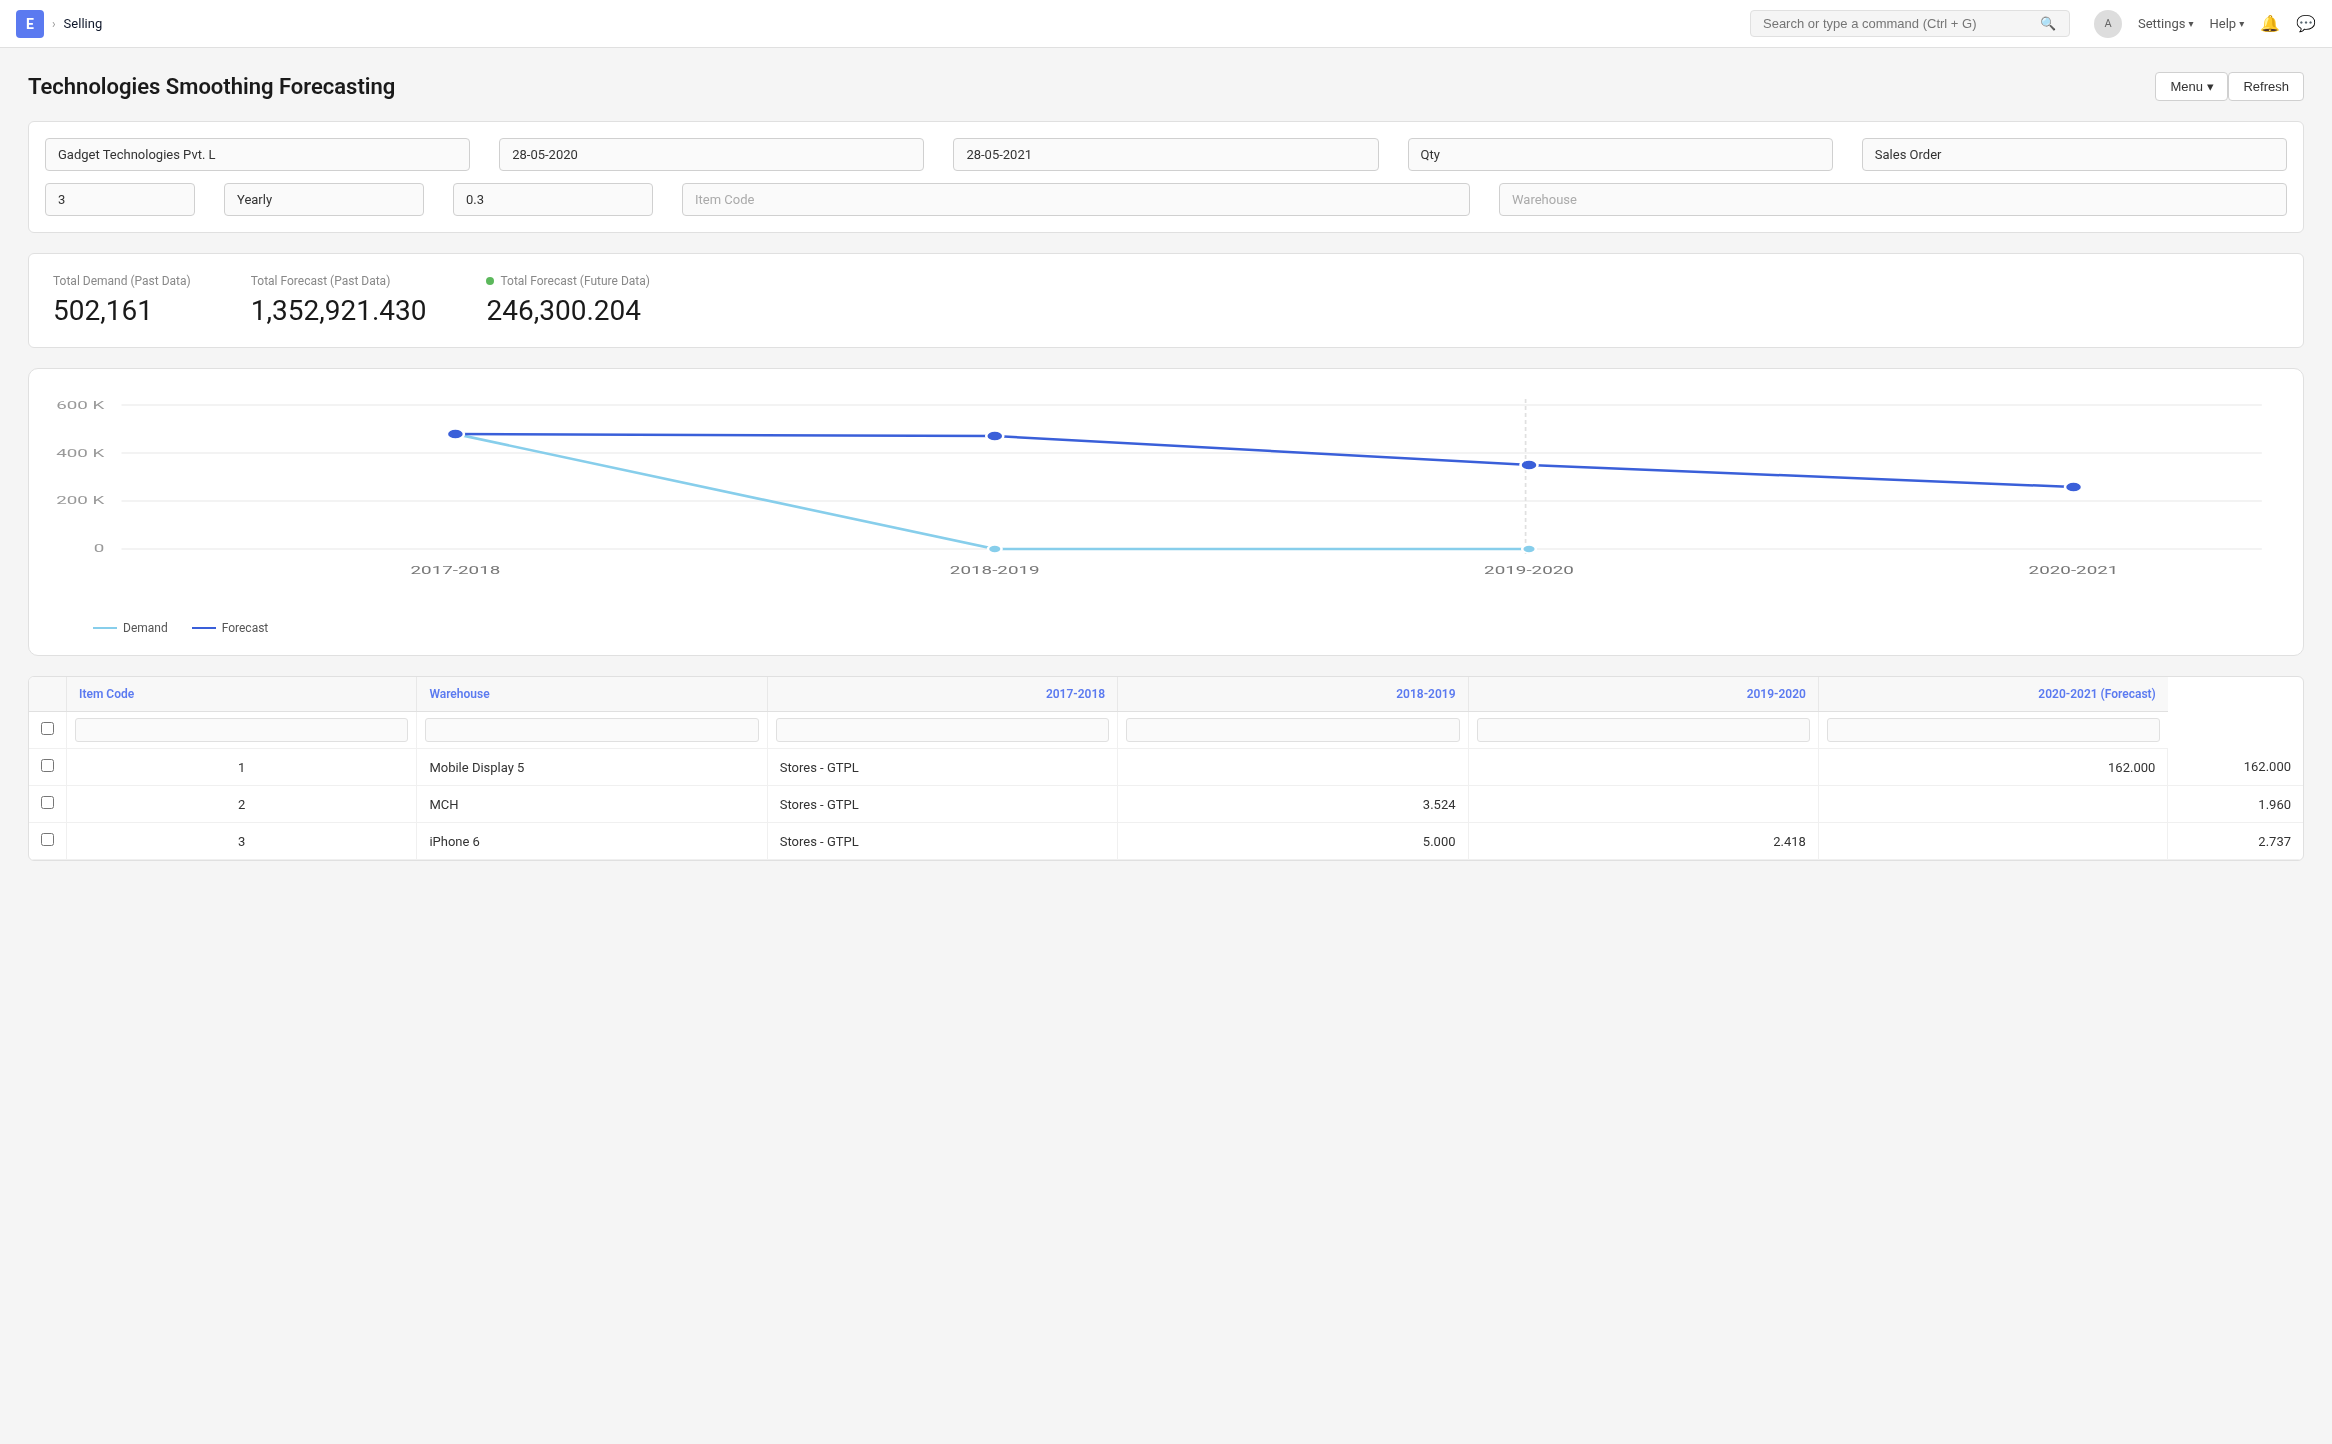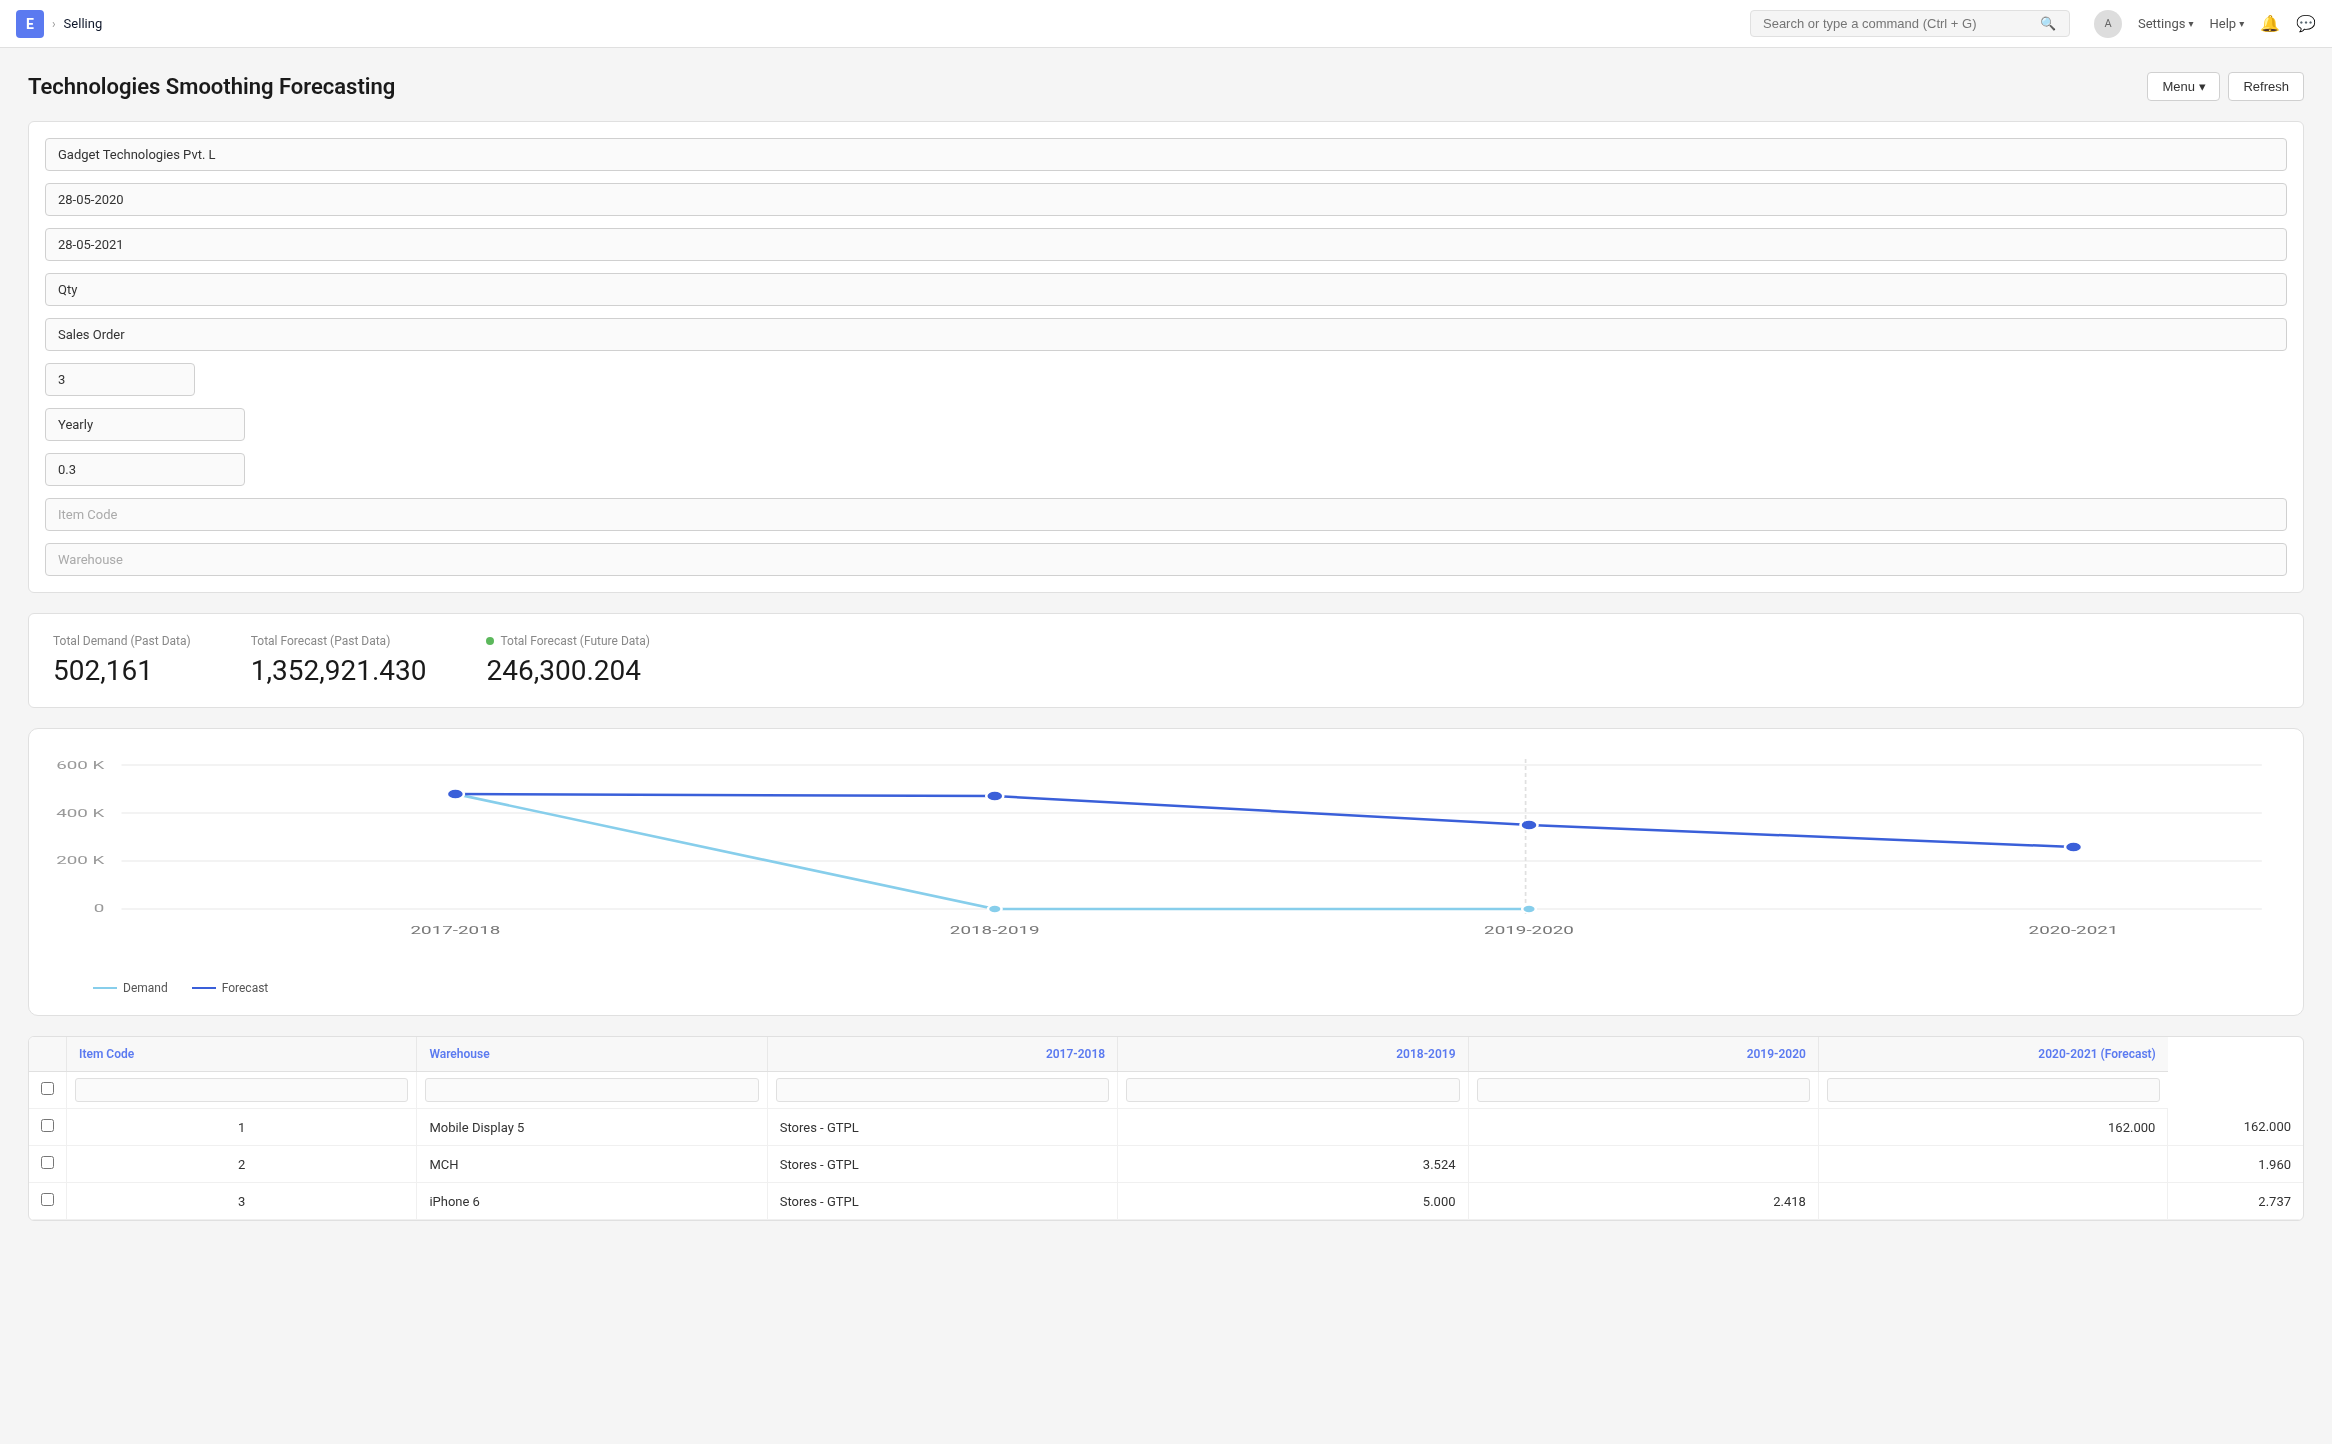--- a/index.html
+++ b/index.html
@@ -47,38 +47,38 @@
     }
     .navbar-link { color: #555; font-size: 13px; cursor: pointer; display: flex; align-items: center; gap: 3px; }
     .navbar-icon { font-size: 16px; color: #666; cursor: pointer; }
 
     
     .page { padding: 24px 28px; background: #f5f5f5; min-height: calc(100vh - 48px); }
     .page-header {
       display: flex; align-items: center; justify-content: space-between; margin-bottom: 20px;
     }
     .page-title { font-size: 22px; font-weight: 600; color: #1a1a1a; }
-    .page-actions { display: flex; gap: 8px; align-items: flex-end; }
+    .page-actions { display: flex; gap: 0; align-items: flex-end; }
     .btn {
       padding: 6px 14px; border-radius: 4px; border: 1px solid #d0d0d0;
       background: #fff; cursor: pointer; font-size: 13px; color: #333;
       display: flex; align-items: center; gap: 4px;
     }
     .btn-menu { background: #fff; }
 
     
     .filters-panel {
       background: #fff;
       border: 1px solid #e0e0e0;
       border-radius: 6px;
       padding: 16px;
       margin-bottom: 20px;
     }
     .filters-row {
-      display: flex; gap: 12px; margin-bottom: 12px; flex-direction: column;
+      display: flex; gap: 29px; margin-bottom: 12px;
     }
     .filters-row:last-child { margin-bottom: 0; }
     .filter-field {
       flex: 1;
       border: 1px solid #d0d0d0;
       border-radius: 4px;
       padding: 8px 12px;
       font-size: 13px;
       color: #333;
       background: #fafafa;

